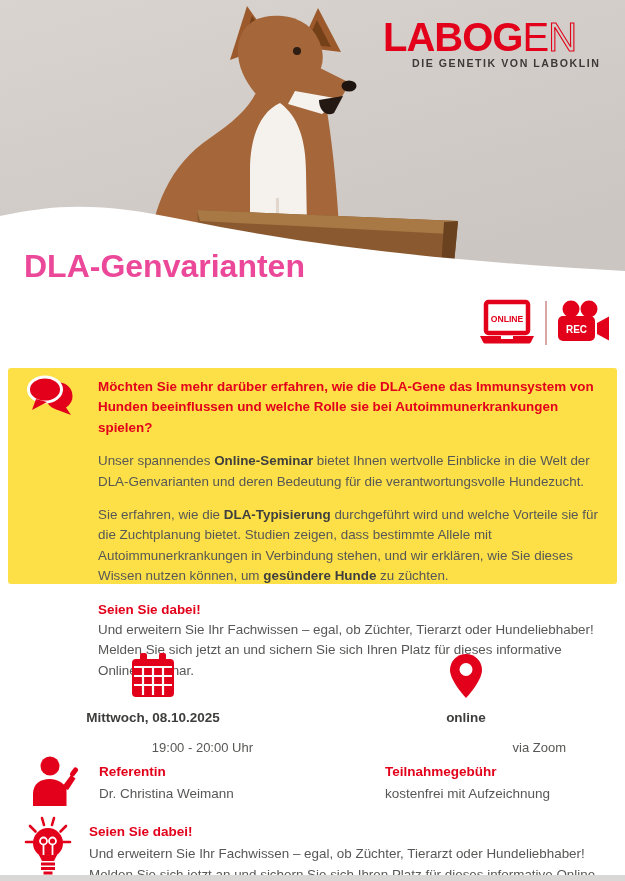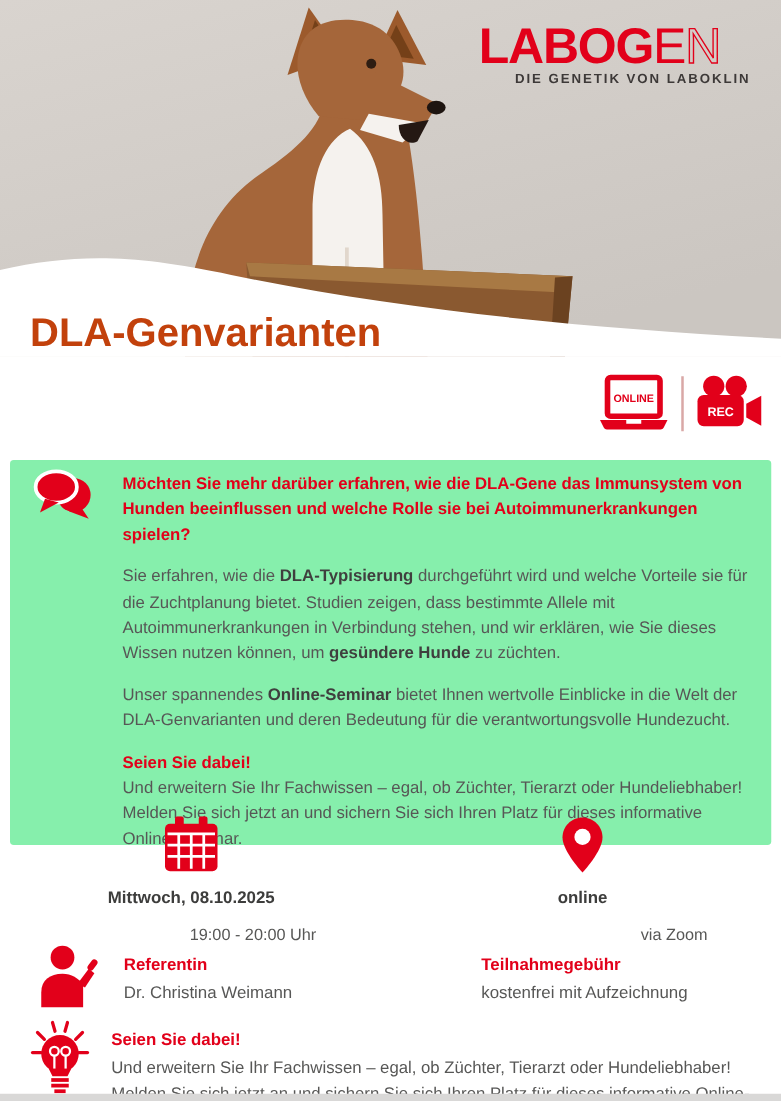--- a/index.html
+++ b/index.html
@@ -16,29 +16,29 @@
   .logo-word { font-size:40px; line-height:38px; letter-spacing:-1px; color:#e2001a; white-space:nowrap; }
   .logo-bold { font-weight:800; }
   .logo-e { font-weight:400; }
   .logo-n { font-weight:400; color:#e2001a; }
   @supports (-webkit-text-stroke: 1px red) {
     .logo-n { -webkit-text-stroke:1.1px #e2001a; color:rgba(255,255,255,0); }
   }
   .logo-tagline { margin-top:1px; font-size:10.6px; font-weight:700; letter-spacing:1.55px; color:#3d3938; white-space:nowrap;padding-left:29px; }
 
   
-  .title { position:absolute; top:248px; left:24px; font-size:32px; font-weight:800; color:#c2410c; letter-spacing:0; }
+  .title { position:absolute; top:248px; left:24px; font-size:32px; font-weight:800; color:#ec4899; letter-spacing:0; }
   .subtitle { position:absolute; top:296px; left:24px; width:450px; font-size:17.5px; line-height:28px; color:#3c3c3b; }
 
   
   .badges { position:absolute; top:299px; left:478px; display:flex; align-items:center; gap:9px; }
   .badge-divider { width:2px; height:44px; background:#d9a8a6; }
 
   
-  .intro-box { position:absolute; top:368px; left:8px; width:609px; height:308px; background:#86efac; border-radius:3px; }
+  .intro-box { position:absolute; top:368px; left:8px; width:609px; height:216px; background:#fde047; border-radius:3px; }
   .intro-icon { position:absolute; left:18px; top:6px; }
   .intro-text { position:absolute; left:90px; top:9px; width:508px; font-size:13.4px; line-height:20.4px; color:#575756; }
   .intro-text p { margin:0 0 13px 0; }
   .red-b { color:#e2001a; font-weight:700; }
   .b { font-weight:700; color:#3f3f3e; }
 
   
   .meta-col { position:absolute; top:652px; width:200px; text-align:center; }
   .meta-col .icon-wrap { height:48px; display:flex; align-items:center; justify-content:center; }
   .meta-date { left:53px; }
@@ -130,22 +130,22 @@
 
   <div class="intro-box">
     <svg class="intro-icon" width="50" height="44" viewBox="0 0 50 44">
       <circle cx="33" cy="22" r="13.5" fill="#e2001a"></circle>
       <path d="M39,32 L45,41 L29,35 Z" fill="#e2001a"></path>
       <ellipse cx="19" cy="15.5" rx="16.5" ry="12.5" fill="#e2001a" stroke="#ffffff" stroke-width="3"></ellipse>
       <path d="M10,25 L6,36 L21,28 Z" fill="#e2001a"></path>
     </svg>
     <div class="intro-text">
       <p class="red-b">Möchten Sie mehr darüber erfahren, wie die DLA-Gene das Immunsystem von Hunden beeinflussen und welche Rolle sie bei Autoimmunerkrankungen spielen?</p>
+      <p><span>Unser spannendes </span><span class="b">Online-Seminar</span><span> bietet Ihnen wertvolle Einblicke in die Welt der DLA-Genvarianten und deren Bedeutung für die verantwortungsvolle Hundezucht.</span></p>
       <p><span>Sie erfahren, wie die </span><span class="b">DLA-Typisierung</span><span> durchgeführt wird und welche Vorteile sie für die Zuchtplanung bietet. Studien zeigen, dass bestimmte Allele mit Autoimmunerkrankungen in Verbindung stehen, und wir erklären, wie Sie dieses Wissen nutzen können, um </span><span class="b">gesündere Hunde</span><span> zu züchten.</span></p>
-      <p><span>Unser spannendes </span><span class="b">Online-Seminar</span><span> bietet Ihnen wertvolle Einblicke in die Welt der DLA-Genvarianten und deren Bedeutung für die verantwortungsvolle Hundezucht.</span></p>
       <p><span class="red-b">Seien Sie dabei!</span><br><span>Und erweitern Sie Ihr Fachwissen – egal, ob Züchter, Tierarzt oder Hundeliebhaber! Melden Sie sich jetzt an und sichern Sie sich Ihren Platz für dieses informative Online-Seminar.</span></p>
     </div>
   </div>
 
   <div class="meta-col meta-date">
     <div class="icon-wrap">
       <svg width="46" height="46" viewBox="0 0 46 46">
         <rect x="10" y="0" width="7" height="10" rx="2" fill="#e2001a"></rect>
         <rect x="29" y="0" width="7" height="10" rx="2" fill="#e2001a"></rect>
         <rect x="2" y="6" width="42" height="38" rx="4" fill="#e2001a"></rect>

